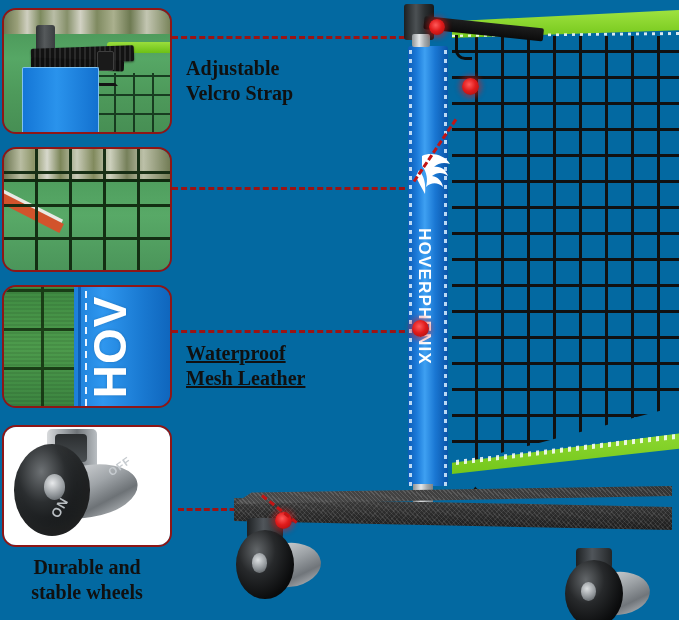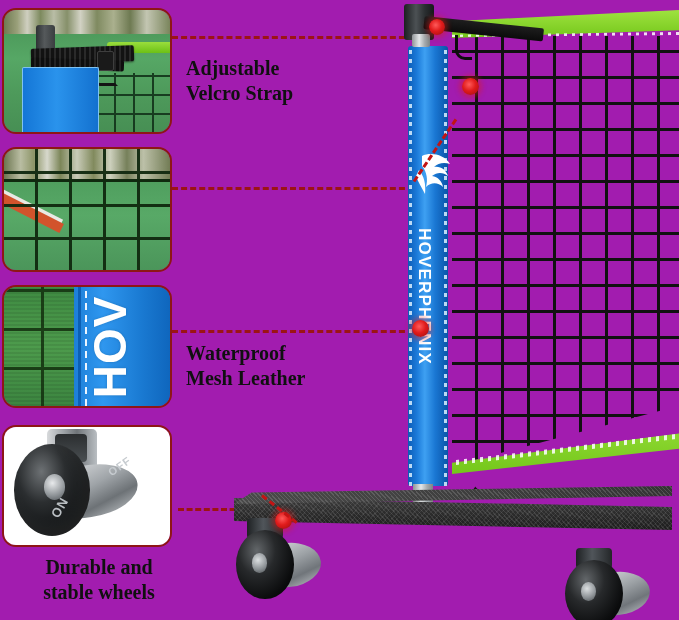--- a/index.html
+++ b/index.html
@@ -4,21 +4,21 @@
 <style>
   html, body {
     margin: 0;
     padding: 0;
     background: #ffffff;
   }
   #stage {
     position: relative;
     width: 679px;
     height: 620px;
-    background: #a21caf;
+    background: #0369a1;
     overflow: hidden;
     font-family: "Liberation Serif", serif;
   }
 
   
   .thumb-box {
     position: absolute;
     border: 2px solid #8e1616;
     border-radius: 14px;
     overflow: hidden;
@@ -360,37 +360,37 @@
     <div class="thumb-inner">
       <div class="ph3-turf"></div>
       <div class="ph3-turf-mesh"></div>
       <div class="ph3-blue"></div>
       <div class="ph3-seam-a"></div>
       <div class="ph3-seam-b"></div>
       <div class="ph3-logo">HOV</div>
     </div>
   </div>
   <div class="leader" style="left:172px;top:330px;width:242px;"></div>
-  <div class="caption" style="left:186px;top:341px;width:185px;">Waterproof
+  <div class="caption" style="left:186px;top:341px;width:185px;text-decoration:underline;">Waterproof
 Mesh Leather</div>
 
   <div class="thumb-box" style="left:2px;top:425px;width:170px;height:122px;">
     <div class="thumb-inner">
       <div class="ph4-bg"></div>
       <div class="ph4-bracket"></div>
       <div class="ph4-bracket-hole"></div>
       <div class="ph4-plate"></div>
       <div class="ph4-wheel"></div>
       <div class="ph4-wheel-hub"></div>
       <div class="ph4-off">OFF</div>
       <div class="ph4-on">ON</div>
     </div>
   </div>
   <div class="leader" style="left:178px;top:508px;width:92px;"></div>
-  <div class="caption center" style="left:14px;top:555px;width:170px;">Durable and
+  <div class="caption center" style="left:2px;top:555px;width:170px;">Durable and
 stable wheels</div>
 
   <div class="net-mesh" style="left:452px;top:36px;width:227px;height:430px;
        clip-path: polygon(0 0, 100% 0, 100% 86%, 0 100%);"></div>
 
   <div class="green-top" style="left:452px;top:10px;width:227px;height:28px;
        clip-path: polygon(0 40%, 100% 0, 100% 72%, 0 100%);"></div>
   <div class="green-dots" style="left:452px;top:32px;width:227px;height:5px;
        clip-path: polygon(0 55%, 100% 0, 100% 60%, 0 100%);"></div>
 

